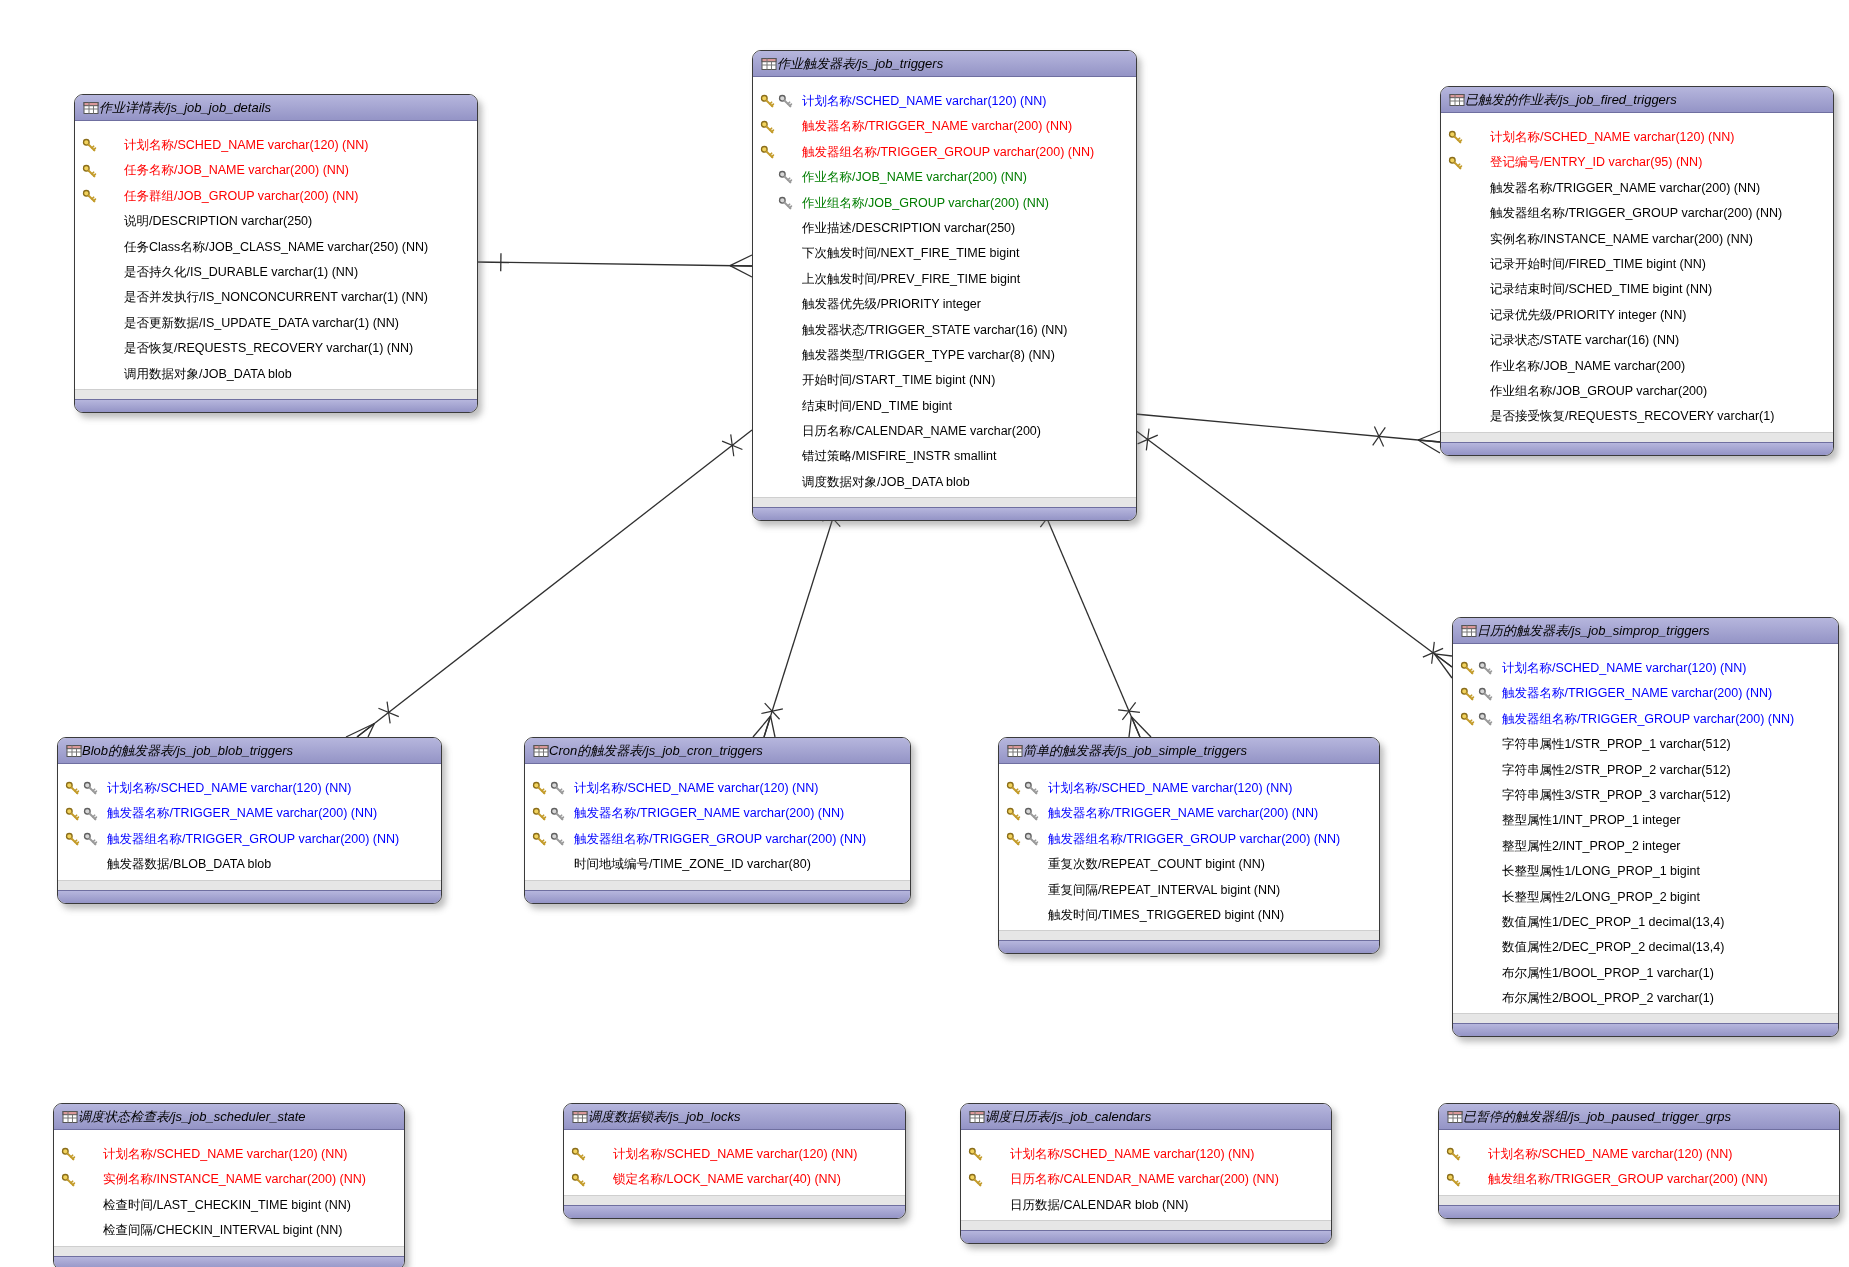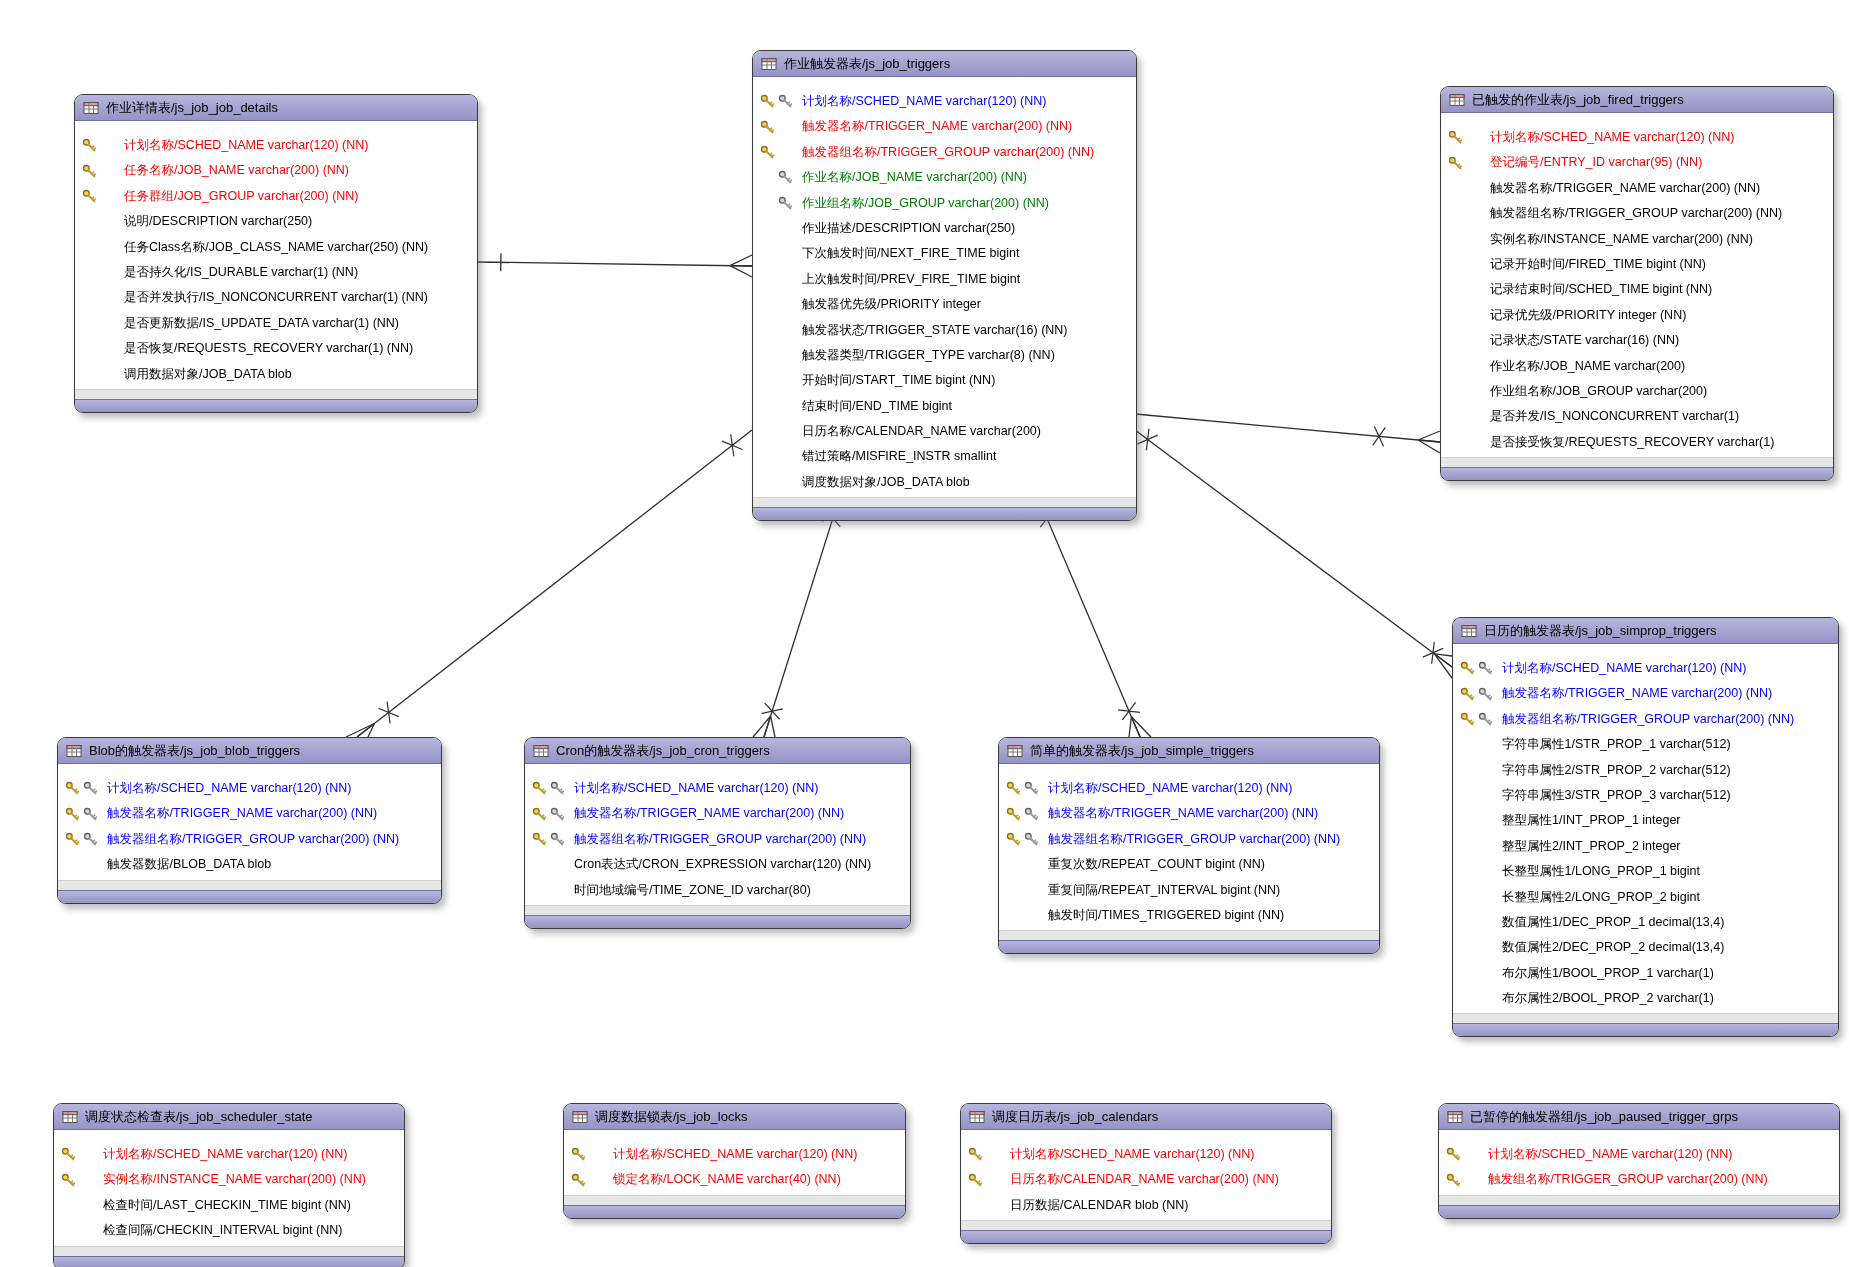--- a/index.html
+++ b/index.html
@@ -1,22 +1,22 @@
 <!DOCTYPE html>
 <html><head>
 <meta charset="utf-8">
 <style>
   html,body{margin:0;padding:0;background:#ffffff;}
   #stage{position:relative;width:1849px;height:1267px;background:#ffffff;overflow:hidden;
          font-family:"Liberation Sans","DejaVu Sans",sans-serif;}
   #rel-layer{position:absolute;left:0;top:0;z-index:1;}
   .tbl{position:absolute;z-index:2;background:#ffffff;border:1.5px solid #3a3a3a;border-radius:9px;
        box-shadow:4px 5px 6px rgba(110,110,110,.45);overflow:hidden;}
-  .hdr{height:25px;display:flex;align-items:center;gap:7px;padding:0 8px;
-       background:linear-gradient(#b6b6dd,#9494c6);border-bottom:1px solid #6f6fa0;}
+  .hdr{height:25px;display:flex;align-items:center;padding:0 8px;
+       background:linear-gradient(#b6b6dd,#9494c6);border-bottom:1px solid #6f6fa0;font-style:italic;}
   .ttitle{font-size:13px;color:#000;white-space:nowrap;}
   .ticon{display:inline-flex;width:16px;height:14px;}
   .rows{padding:12px 0 2px 0;}
   .row{height:25.4px;line-height:25.4px;display:flex;align-items:center;white-space:nowrap;}
   .keys{display:inline-flex;width:42px;min-width:42px;padding-left:7px;gap:3px;}
   .kslot{display:inline-flex;width:15px;height:15px;}
   .ctext{font-size:12.5px;}
   .strip{height:9px;background:#e6e6e6;border-top:1px solid #cfcfcf;}
   .ftr{height:12px;background:linear-gradient(#b6b6dd,#9494c6);border-top:1px solid #6f6fa0;}
   .c-red{color:#ff0000;}.c-blue{color:#0000ff;}.c-green{color:#007d00;}.c-black{color:#000;}
@@ -454,27 +454,20 @@
             <i class="kslot"></i>
             <i class="kslot"></i>
           </span>
           <span class="ctext c-black">作业组名称/JOB_GROUP varchar(200)</span>
         </div>
         <div class="row">
           <span class="keys">
             <i class="kslot"></i>
             <i class="kslot"></i>
           </span>
-          <span class="ctext c-black">是否并发/IS_NONCONCURRENT varchar(1)</span>
-        </div>
-        <div class="row">
-          <span class="keys">
-            <i class="kslot"></i>
-            <i class="kslot"></i>
-          </span>
           <span class="ctext c-black">是否接受恢复/REQUESTS_RECOVERY varchar(1)</span>
         </div>
       </div>
       <div class="strip"></div>
       <div class="ftr"></div>
     </div>
     <div class="tbl" style="left: 57px; top: 737px; width: 383px; text-align: center;">
       <div class="hdr">
         <span class="ticon">
           <svg width="16" height="14" viewBox="0 0 16 14">
@@ -637,27 +630,20 @@
               </svg>
             </i>
           </span>
           <span class="ctext c-blue">触发器组名称/TRIGGER_GROUP varchar(200) (NN)</span>
         </div>
         <div class="row">
           <span class="keys">
             <i class="kslot"></i>
             <i class="kslot"></i>
           </span>
-          <span class="ctext c-black">Cron表达式/CRON_EXPRESSION varchar(120) (NN)</span>
-        </div>
-        <div class="row">
-          <span class="keys">
-            <i class="kslot"></i>
-            <i class="kslot"></i>
-          </span>
           <span class="ctext c-black">时间地域编号/TIME_ZONE_ID varchar(80)</span>
         </div>
       </div>
       <div class="strip"></div>
       <div class="ftr"></div>
     </div>
     <div class="tbl" style="left: 998px; top: 737px; width: 380px;">
       <div class="hdr">
         <span class="ticon">
           <svg width="16" height="14" viewBox="0 0 16 14">

